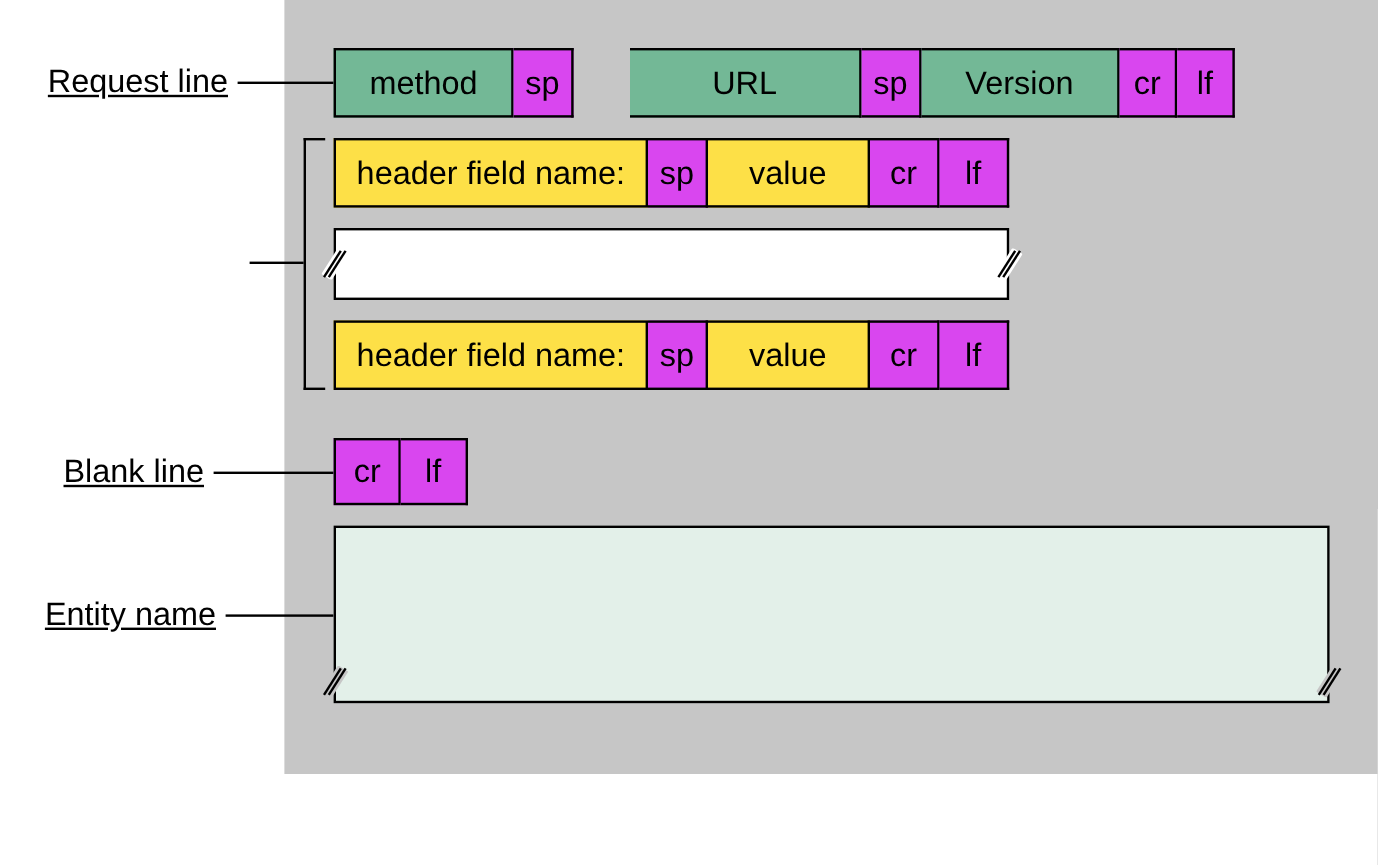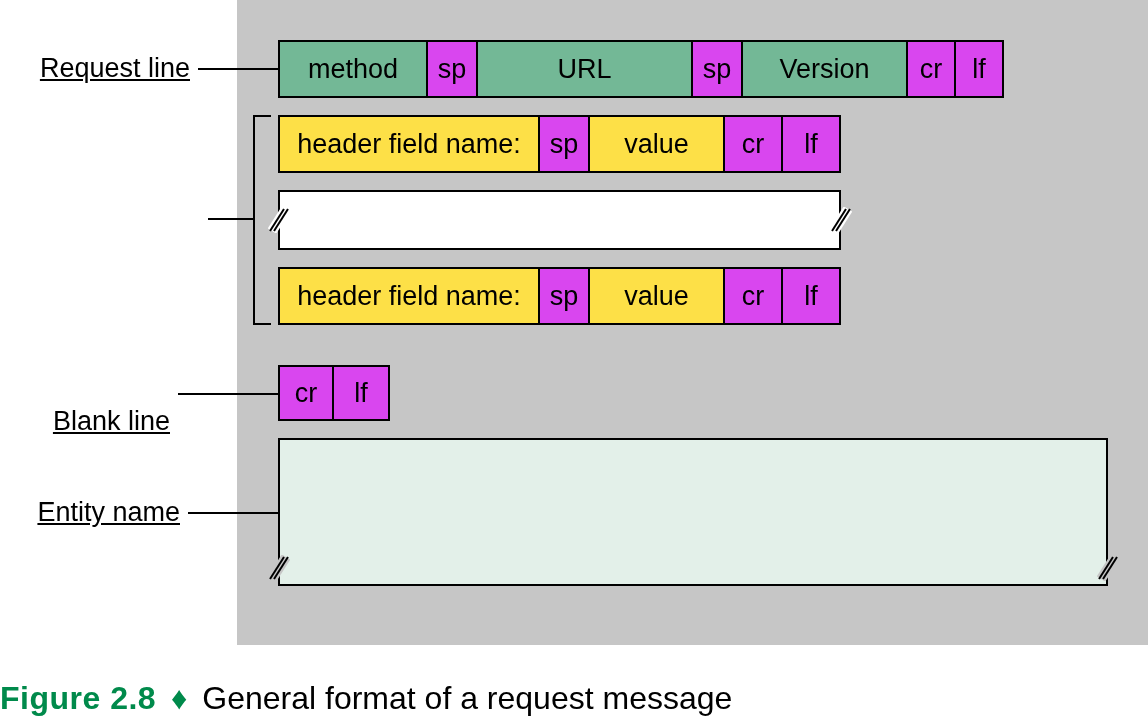--- a/index.html
+++ b/index.html
@@ -94,34 +94,34 @@
   }
 </style>
 </head>
 <body>
 
 <div class="canvas">
 
   <div class="gray-panel"></div>
 
   <div class="label" style="left:30px; top:53px; width:160px;">Request line</div>
-  <div class="label" style="left:30px; top:378px; width:140px;margin-top:28px;">Blank line</div>
+  <div class="label" style="left:30px; top:378px; width:140px;">Blank line</div>
   <div class="label" style="left:30px; top:497px; width:150px;">Entity name</div>
 
   <div class="leader" style="left:198px; top:68px;  width:80px;"></div>
   <div class="leader" style="left:208px; top:218px; width:45px;"></div>
   <div class="leader" style="left:178px; top:393px; width:100px;"></div>
   <div class="leader" style="left:188px; top:512px; width:90px;"></div>
 
   <div class="bracket" style="left:253px; top:115px; width:18px; height:210px;"></div>
 
   <div class="row" style="left:278px; top:40px; height:58px;">
     <div class="cell green-mid" style="width:150px;">method</div>
     <div class="cell" style="width:50px;">sp</div>
-    <div class="cell green-mid" style="width:215px;">URL</div>
+    <div class="cell green-mid" style="width:193px;margin-left:47px;">URL</div>
     <div class="cell" style="width:50px;">sp</div>
     <div class="cell green-mid" style="width:165px;">Version</div>
     <div class="cell" style="width:48px;">cr</div>
     <div class="cell" style="width:48px;">lf</div>
   </div>
 
   <div class="row" style="left:278px; top:115px; height:58px;">
     <div class="cell green-light" style="width:262px;">header field name:</div>
     <div class="cell" style="width:50px;">sp</div>
     <div class="cell green-light" style="width:135px;">value</div>
@@ -161,19 +161,14 @@
     <line class="bgline" x1="4" y1="24" x2="18" y2="2"></line>
     <line x1="2" y1="24" x2="16" y2="2"></line>
       <line x1="6" y1="24" x2="20" y2="2"></line>
   </svg>
   <svg class="breakmark" style="left:1097px; top:555px;" viewBox="0 0 22 26">
     <line class="bgline" x1="4" y1="24" x2="18" y2="2"></line>
     <line x1="2" y1="24" x2="16" y2="2"></line>
       <line x1="6" y1="24" x2="20" y2="2"></line>
   </svg>
 
-  <div class="caption">
-    <span class="fig">Figure 2.8</span>
-    <span class="diamond">♦</span>
-    <span class="desc">General format of a request message</span>
-  </div>
 
 </div>
 
 </body></html>

